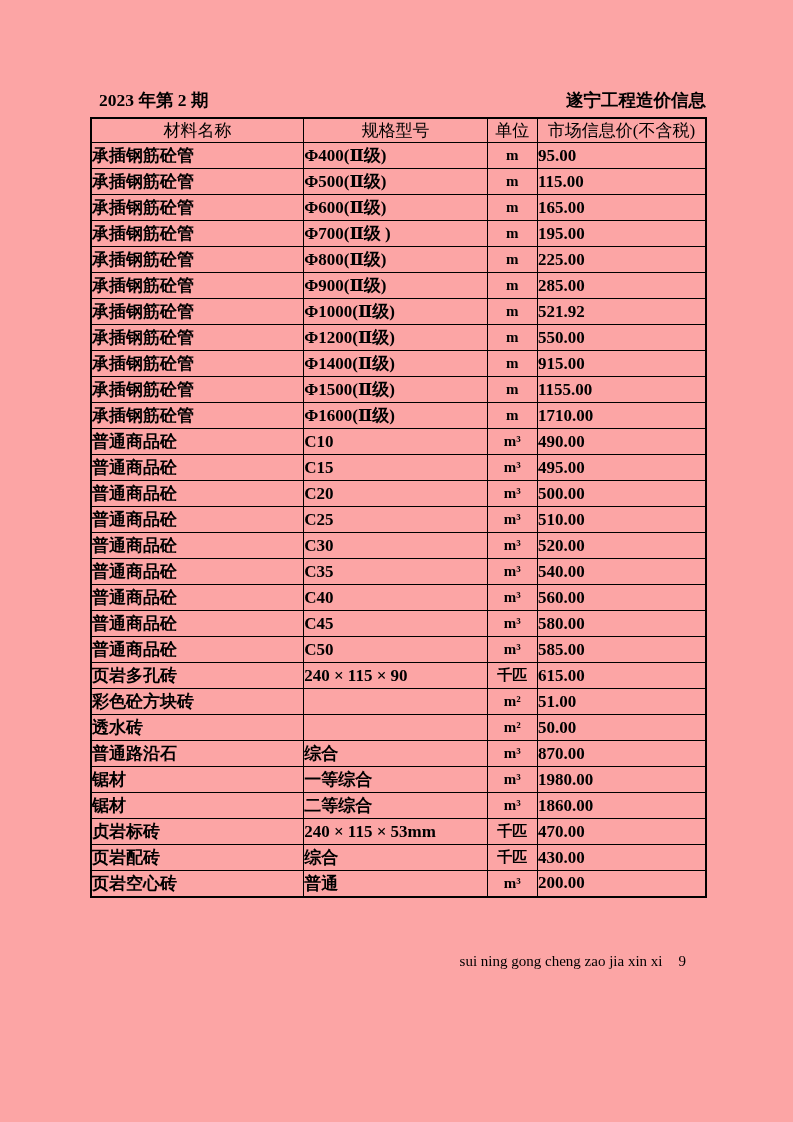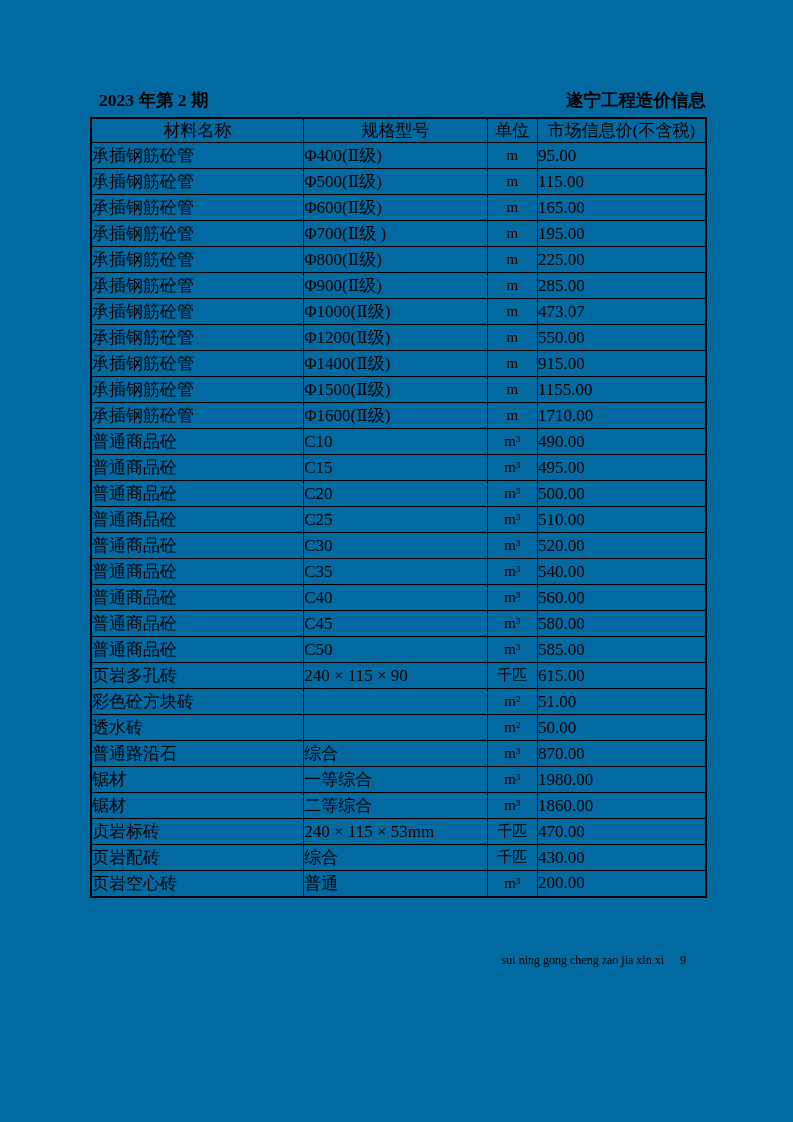--- a/index.html
+++ b/index.html
@@ -4,21 +4,21 @@
 <style>
   html, body {
     margin: 0;
     padding: 0;
     background: #ffffff;
   }
   .page {
     position: relative;
     width: 793px;
     height: 1122px;
-    background: #0369a1;
+    background: #fca5a5;
     color: #000000;
     font-family: "Liberation Serif", "DejaVu Serif", serif;
     overflow: hidden;
   }
   .page-header {
     position: absolute;
     top: 90px;
     left: 99px;
     width: 607px;
     display: flex;
@@ -44,20 +44,21 @@
   }
   table.price-table {
     border: 2px solid #000000;
   }
   table.price-table thead tr {
     height: 23px;
     margin-top: 24px;
   }
   table.price-table tbody tr {
     height: 26px;
+    font-weight: bold;
   }
   table.price-table th {
     font-weight: normal;
     text-align: center;
     padding: 0;
     white-space: nowrap;
     overflow: hidden;
   }
   table.price-table td {
     padding: 0;
@@ -79,21 +80,21 @@
   .col-name  { width: 212px; }
   .col-spec  { width: 183px; }
   .col-unit  { width: 50px;  }
   .col-price { width: 168px; }
   .page-footer {
     position: absolute;
     top: 953px;
     left: 90px;
     width: 607px;
     text-align: right;
-    font-size: 12px;
+    font-size: 15px;
     padding-right: 11px;
     box-sizing: border-box;
   }
   .page-footer .page-num {
     display: inline-block;
     margin-left: 16px;
   }
 </style>
 </head>
 <body>
@@ -154,21 +155,21 @@
         <tr>
           <td class="name">承插钢筋砼管</td>
           <td class="spec">Φ900(Ⅱ级)</td>
           <td class="unit">m</td>
           <td class="price">285.00</td>
         </tr>
         <tr>
           <td class="name">承插钢筋砼管</td>
           <td class="spec">Φ1000(Ⅱ级)</td>
           <td class="unit">m</td>
-          <td class="price">473.07</td>
+          <td class="price">521.92</td>
         </tr>
         <tr>
           <td class="name">承插钢筋砼管</td>
           <td class="spec">Φ1200(Ⅱ级)</td>
           <td class="unit">m</td>
           <td class="price">550.00</td>
         </tr>
         <tr>
           <td class="name">承插钢筋砼管</td>
           <td class="spec">Φ1400(Ⅱ级)</td>

